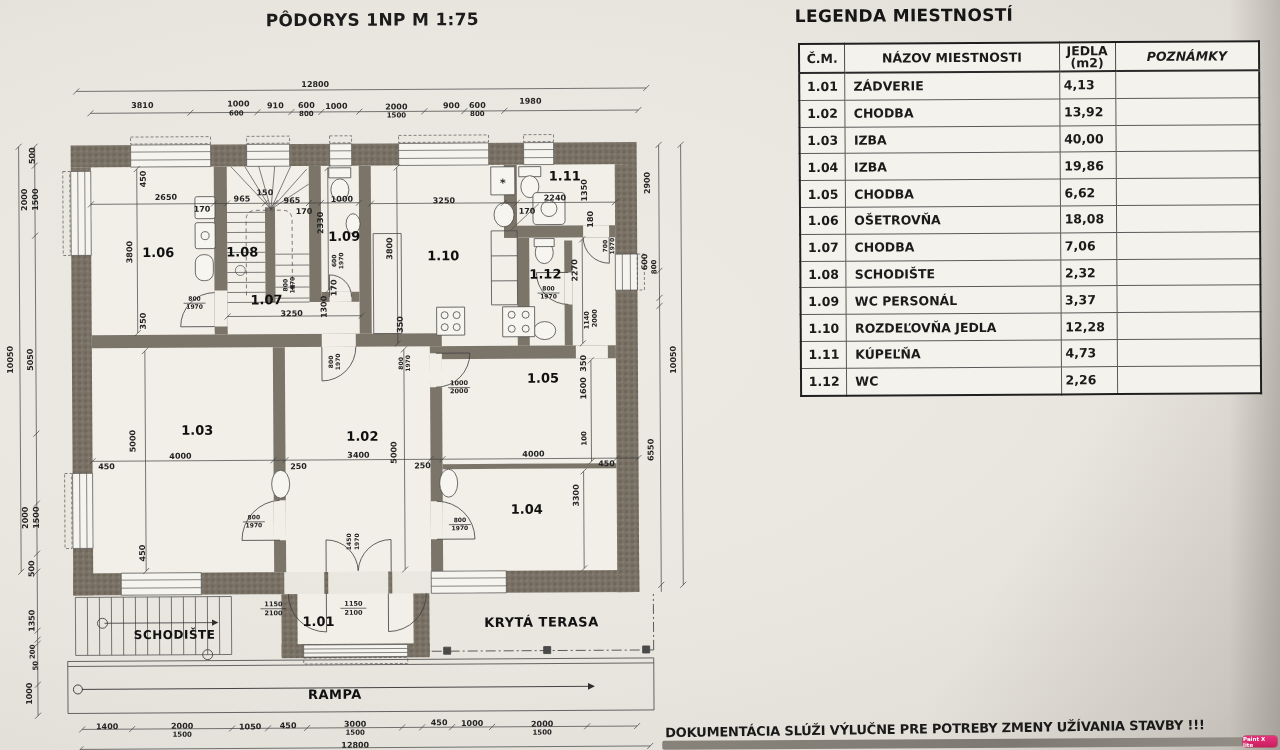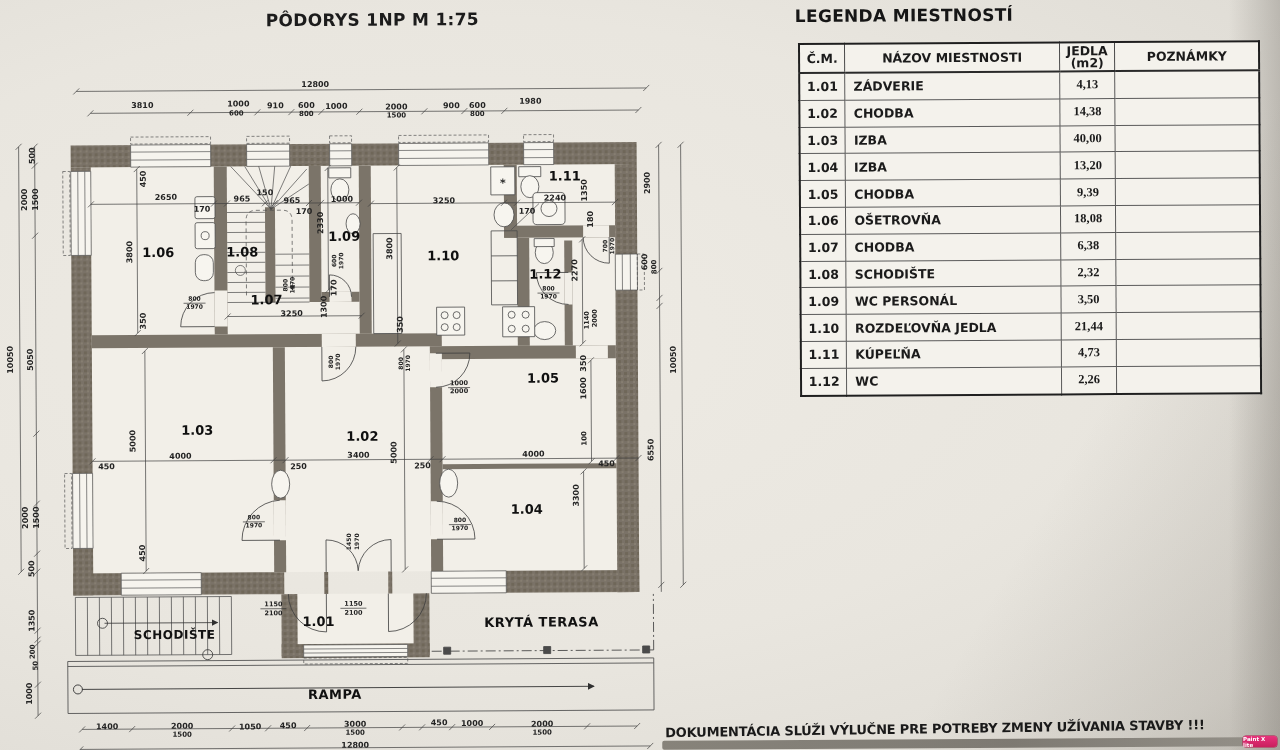--- a/index.html
+++ b/index.html
@@ -28,23 +28,23 @@
   }
   table.legend th{
     border:1px solid #4a4a4a;border-bottom:2px solid #2a2a2a;
     font-weight:700;height:27px;line-height:12px;padding:0 2px;text-align:center;
   }
   table.legend td{
     border:1px solid #5a5a5a;height:25.8px;padding:0 4px;font-weight:600;
   }
   table.legend td.c0{width:37px;text-align:center;}
   table.legend td.c1{width:215px;text-align:left;padding-left:8px;}
-  table.legend td.c2{width:48px;text-align:center;font-family:Liberation Serif, serif;}
+  table.legend td.c2{width:48px;text-align:left;}
   table.legend td.c3{width:142px;}
-  th.w-cm{width:39px;} th.w-name{width:217px;} th.w-area{width:50px;} th.w-notes{width:144px;}
+  th.w-cm{width:39px;} th.w-name{width:217px;} th.w-area{width:50px;} th.w-notes{width:144px;font-style:italic;}
   .footer-note{
     position:absolute;left:663px;top:723px;
     font-size:13px;font-weight:700;color:#1a1a1a;letter-spacing:-0.2px;
     transform:rotate(-0.5deg);white-space:nowrap;
   }
   .footer-band{
     position:absolute;left:660px;top:741px;width:583px;height:9px;
     background:linear-gradient(to right,#767269 0%,#6d6962 60%,#8a867e 100%);
     opacity:.85;border-radius:2px;
   }
@@ -449,69 +449,69 @@
     <tbody>
         <tr>
           <td class="c0">1.01</td>
           <td class="c1">ZÁDVERIE</td>
           <td class="c2">4,13</td>
           <td class="c3"></td>
         </tr>
         <tr>
           <td class="c0">1.02</td>
           <td class="c1">CHODBA</td>
-          <td class="c2">14,38</td>
+          <td class="c2">13,92</td>
           <td class="c3"></td>
         </tr>
         <tr>
           <td class="c0">1.03</td>
           <td class="c1">IZBA</td>
           <td class="c2">40,00</td>
           <td class="c3"></td>
         </tr>
         <tr>
           <td class="c0">1.04</td>
           <td class="c1">IZBA</td>
-          <td class="c2">13,20</td>
+          <td class="c2">19,86</td>
           <td class="c3"></td>
         </tr>
         <tr>
           <td class="c0">1.05</td>
           <td class="c1">CHODBA</td>
-          <td class="c2">9,39</td>
+          <td class="c2">6,62</td>
           <td class="c3"></td>
         </tr>
         <tr>
           <td class="c0">1.06</td>
           <td class="c1">OŠETROVŇA</td>
           <td class="c2">18,08</td>
           <td class="c3"></td>
         </tr>
         <tr>
           <td class="c0">1.07</td>
           <td class="c1">CHODBA</td>
-          <td class="c2">6,38</td>
+          <td class="c2">7,06</td>
           <td class="c3"></td>
         </tr>
         <tr>
           <td class="c0">1.08</td>
           <td class="c1">SCHODIŠTE</td>
           <td class="c2">2,32</td>
           <td class="c3"></td>
         </tr>
         <tr>
           <td class="c0">1.09</td>
           <td class="c1">WC PERSONÁL</td>
-          <td class="c2">3,50</td>
+          <td class="c2">3,37</td>
           <td class="c3"></td>
         </tr>
         <tr>
           <td class="c0">1.10</td>
           <td class="c1">ROZDEĽOVŇA JEDLA</td>
-          <td class="c2">21,44</td>
+          <td class="c2">12,28</td>
           <td class="c3"></td>
         </tr>
         <tr>
           <td class="c0">1.11</td>
           <td class="c1">KÚPEĽŇA</td>
           <td class="c2">4,73</td>
           <td class="c3"></td>
         </tr>
         <tr>
           <td class="c0">1.12</td>

